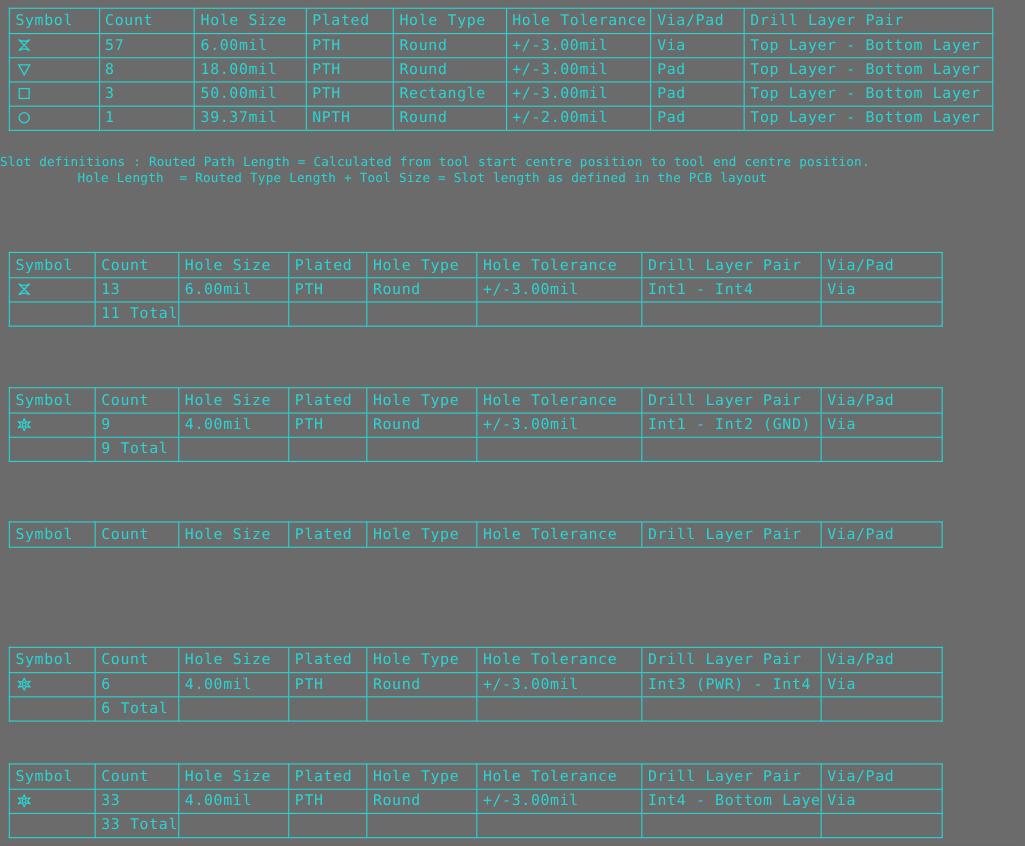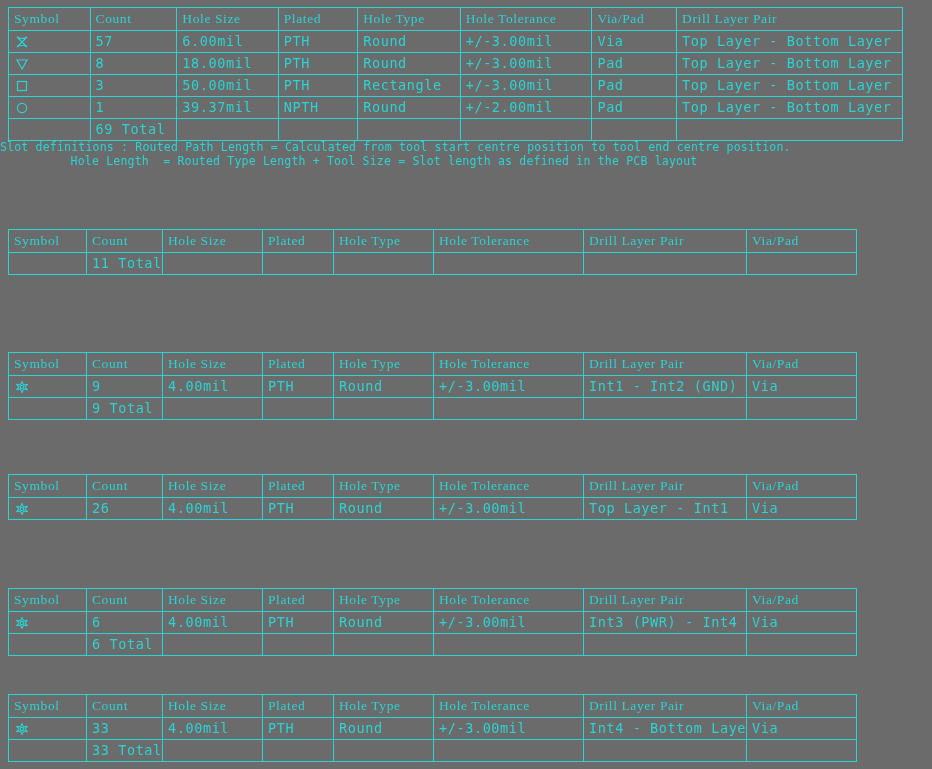--- a/index.html
+++ b/index.html
@@ -31,21 +31,20 @@
     font-weight: normal;
     color: #2ad4d4;
     height: 19px;
     line-height: 19px;
     white-space: nowrap;
     overflow: hidden;
   }
   .drill-table thead th {
     height: 20px;
     line-height: 20px;
-    font-family: Liberation Serif, serif;
   }
   .drill-table td.sym {
     padding-left: 6px;
   }
   .sym-glyph {
     display: inline-block;
     line-height: 1;
     vertical-align: middle;
   }
 
@@ -166,30 +165,20 @@
                 <circle cx="7" cy="7" r="4.6" fill="none" stroke="#2ad4d4" stroke-width="1.2"></circle>
               </svg></span></td>
           <td>1</td>
           <td>39.37mil</td>
           <td>NPTH</td>
           <td>Round</td>
           <td>+/-2.00mil</td>
           <td>Pad</td>
           <td>Top Layer - Bottom Layer</td>
         </tr>
-        <tr>
-          <td>&nbsp;</td>
-          <td>69 Total</td>
-          <td>&nbsp;</td>
-          <td>&nbsp;</td>
-          <td>&nbsp;</td>
-          <td>&nbsp;</td>
-          <td>&nbsp;</td>
-          <td>&nbsp;</td>
-        </tr>
       </tbody>
     </table>
     <table class="drill-table t-sub" id="table-2">
       <colgroup>
         <col class="c-symbol">
         <col class="c-count">
         <col class="c-size">
         <col class="c-plated">
         <col class="c-type">
         <col class="c-tol">
@@ -202,20 +191,32 @@
           <th>Count</th>
           <th>Hole Size</th>
           <th>Plated</th>
           <th>Hole Type</th>
           <th>Hole Tolerance</th>
           <th>Drill Layer Pair</th>
           <th>Via/Pad</th>
         </tr>
       </thead>
       <tbody>
+        <tr>
+          <td class="sym"><span class="sym-glyph"><svg width="14" height="14" viewBox="0 0 14 14">
+                <path d="M2 2 L12 12 M12 2 L2 12 M2 2 Q7 5 12 2 M2 12 Q7 9 12 12" fill="none" stroke="#2ad4d4" stroke-width="1.2"></path>
+              </svg></span></td>
+          <td>13</td>
+          <td>6.00mil</td>
+          <td>PTH</td>
+          <td>Round</td>
+          <td>+/-3.00mil</td>
+          <td>Int1 - Int4</td>
+          <td>Via</td>
+        </tr>
         <tr>
           <td>&nbsp;</td>
           <td>11 Total</td>
           <td>&nbsp;</td>
           <td>&nbsp;</td>
           <td>&nbsp;</td>
           <td>&nbsp;</td>
           <td>&nbsp;</td>
           <td>&nbsp;</td>
         </tr>
@@ -287,33 +288,20 @@
           <th>Count</th>
           <th>Hole Size</th>
           <th>Plated</th>
           <th>Hole Type</th>
           <th>Hole Tolerance</th>
           <th>Drill Layer Pair</th>
           <th>Via/Pad</th>
         </tr>
       </thead>
       <tbody>
-        <tr>
-          <td class="sym"><span class="sym-glyph"><svg width="14" height="14" viewBox="0 0 14 14">
-                <path d="M7 1.5 L8.6 5.1 L12.4 4.3 L10 7 L12.4 9.7 L8.6 8.9 L7 12.5 L5.4 8.9 L1.6 9.7 L4 7 L1.6 4.3 L5.4 5.1 Z" fill="none" stroke="#2ad4d4" stroke-width="1.1" stroke-linejoin="round"></path>
-                <circle cx="7" cy="7" r="1.6" fill="none" stroke="#2ad4d4" stroke-width="1"></circle>
-              </svg></span></td>
-          <td>26</td>
-          <td>4.00mil</td>
-          <td>PTH</td>
-          <td>Round</td>
-          <td>+/-3.00mil</td>
-          <td>Top Layer - Int1</td>
-          <td>Via</td>
-        </tr>
       </tbody>
     </table>
     <table class="drill-table t-sub" id="table-5">
       <colgroup>
         <col class="c-symbol">
         <col class="c-count">
         <col class="c-size">
         <col class="c-plated">
         <col class="c-type">
         <col class="c-tol">

